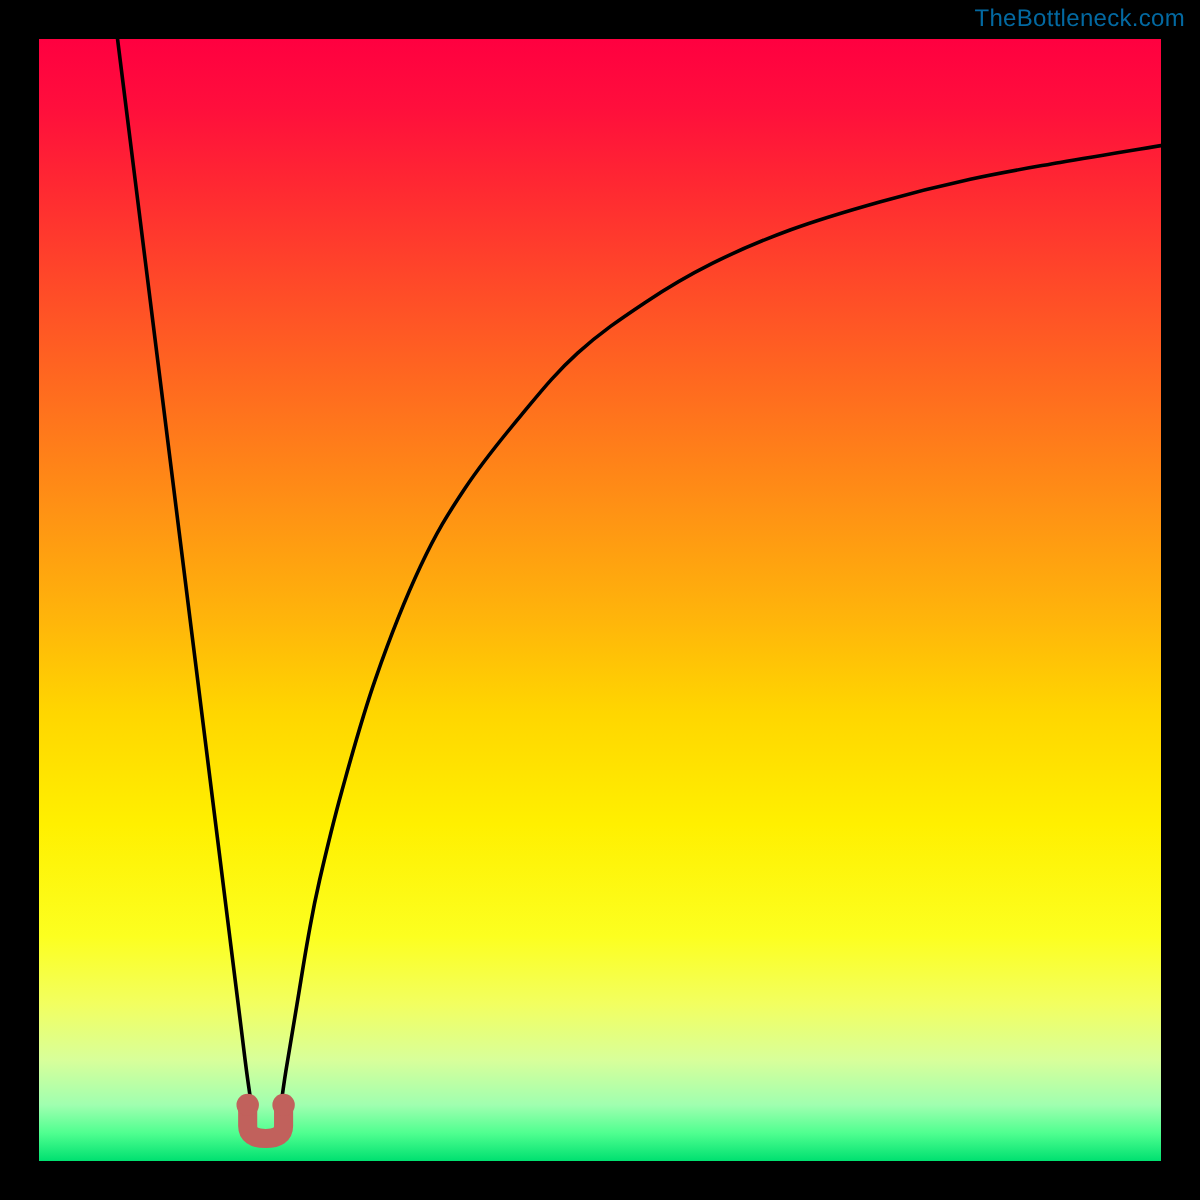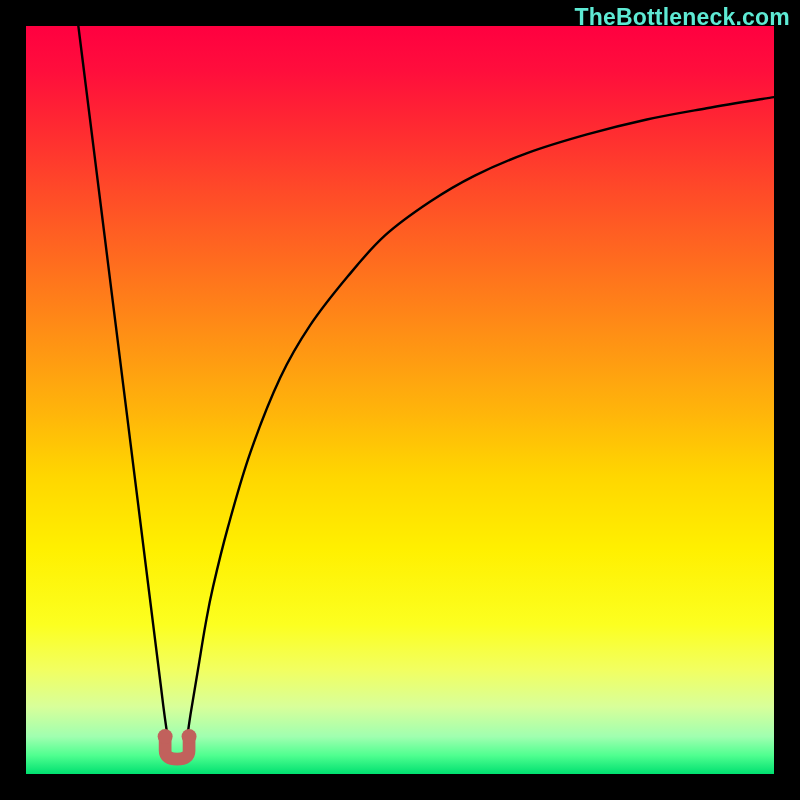--- a/index.html
+++ b/index.html
@@ -22,23 +22,23 @@
     left: 26px;
     top: 26px;
     width: 748px;
     height: 748px;
     overflow: hidden;
   }
   .watermark {
     position: absolute;
     top: 4px;
     right: 10px;
-    color: #5eead4;
-    font-size: 23px;
-    font-weight: 700;
+    color: #0369a1;
+    font-size: 16px;
+    font-weight: 400;
     letter-spacing: 0.2px;
     z-index: 5;
   }
   svg {
     display: block;
   }
 </style>
 </head>
 <body>
 

